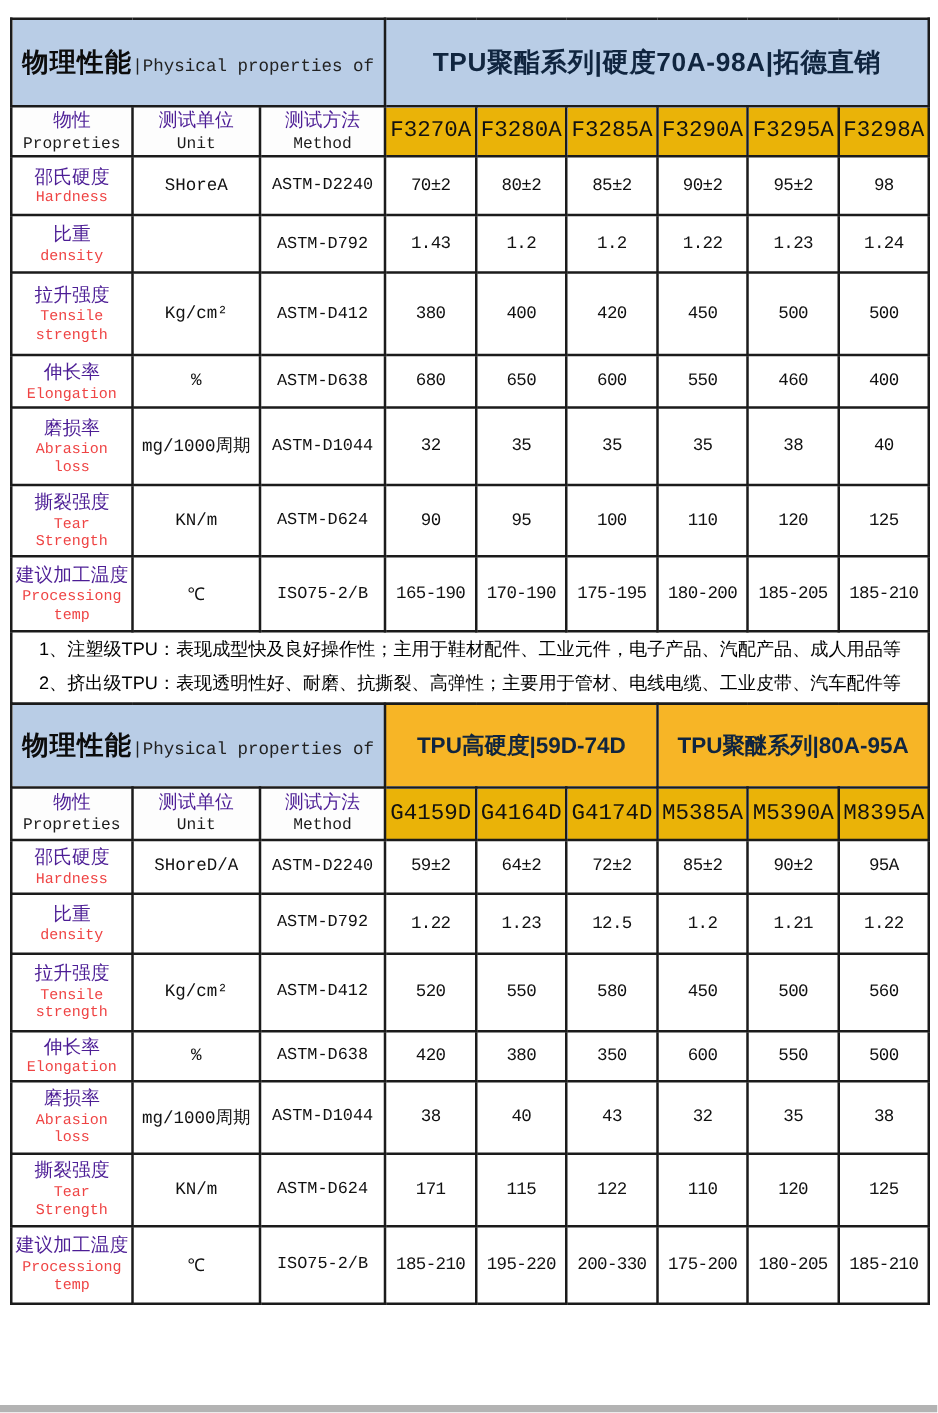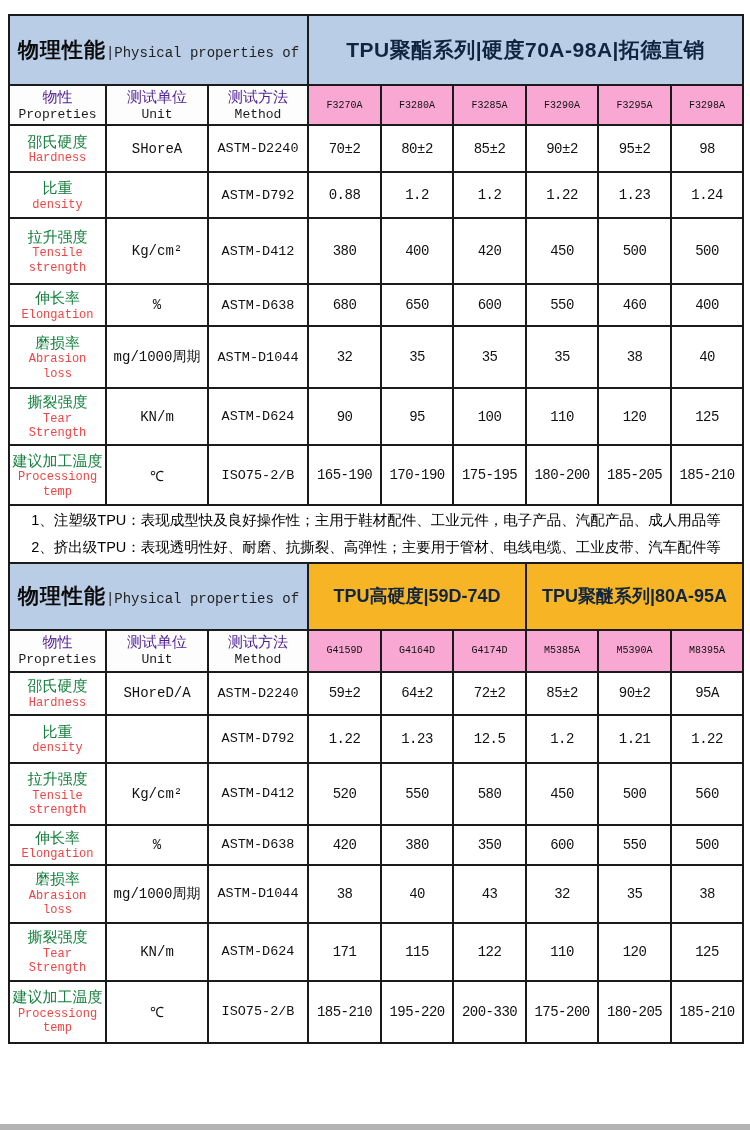--- a/index.html
+++ b/index.html
@@ -27,24 +27,24 @@
   .title-cn{font-size:21px;font-weight:bold;color:#0c0c0c;letter-spacing:1px;}
   .title-en{font-size:14px;color:#222;font-family:"Liberation Mono","DejaVu Sans Mono",monospace;}
   td.banner-cell{font-weight:bold;color:var(--ink);}
   td.banner-cell.blue{background:var(--blue);font-size:21px;letter-spacing:.5px;margin-top:28px;}
   td.banner-cell.gold{background:var(--gold);font-size:18px;}
   
   td.colhead{background:#fdfdfd;}
   .ch-cn{display:block;font-size:15px;color:#4c1d95;line-height:1.25;font-family:Liberation Serif, serif;}
   .ch-en{display:block;font-size:13px;color:#1a1a1a;line-height:1.2;
          font-family:"Liberation Mono","DejaVu Sans Mono",monospace;}
-  td.grade{font-size:10px;background:#f9a8d4;font-family:"Liberation Mono","DejaVu Sans Mono",monospace;}
+  td.grade{font-size:18px;background:#eab308;font-family:"Liberation Mono","DejaVu Sans Mono",monospace;}
   
   td.prop{background:#fff;}
-  .p-cn{display:block;font-size:15px;line-height:1.3;color:#15803d;}
+  .p-cn{display:block;font-size:15px;line-height:1.3;color:#4c1d95;}
   .p-en{display:block;font-size:12px;line-height:1.2;color:#ef4444;
         font-family:"Liberation Mono","DejaVu Sans Mono",monospace;}
   td.unit{font-size:14px;white-space:nowrap;font-family:"Liberation Mono","DejaVu Sans Mono",monospace;}
   td.method{font-size:13.5px;white-space:nowrap;font-family:"Liberation Mono","DejaVu Sans Mono",monospace;}
   td.val{font-size:14px;font-family:"Liberation Mono","DejaVu Sans Mono",monospace;letter-spacing:-.5px;}
   
   td.notes{text-align:left;vertical-align:top;padding:14px 4px 22px 4px;}
   .note-line{font-size:14.5px;line-height:1.85;color:#000000;white-space:nowrap;}
   td.footband{padding:6px 2px 2px 2px;vertical-align:top;}
   .foot-red{font-size:15px;color:var(--red);text-align:center;letter-spacing:.5px;}
@@ -107,21 +107,21 @@
           <td class="val">95±2</td>
           <td class="val">98</td>
         </tr>
         <tr class="data-row" style="height: 46px;">
           <td class="prop">
             <span class="p-cn">比重</span>
             <span class="p-en">density</span>
           </td>
           <td class="unit"></td>
           <td class="method">ASTM-D792</td>
-          <td class="val">0.88</td>
+          <td class="val">1.43</td>
           <td class="val">1.2</td>
           <td class="val">1.2</td>
           <td class="val">1.22</td>
           <td class="val">1.23</td>
           <td class="val">1.24</td>
         </tr>
         <tr class="data-row" style="height: 66px;">
           <td class="prop">
             <span class="p-cn">拉升强度</span>
             <span class="p-en">Tensile strength</span>

